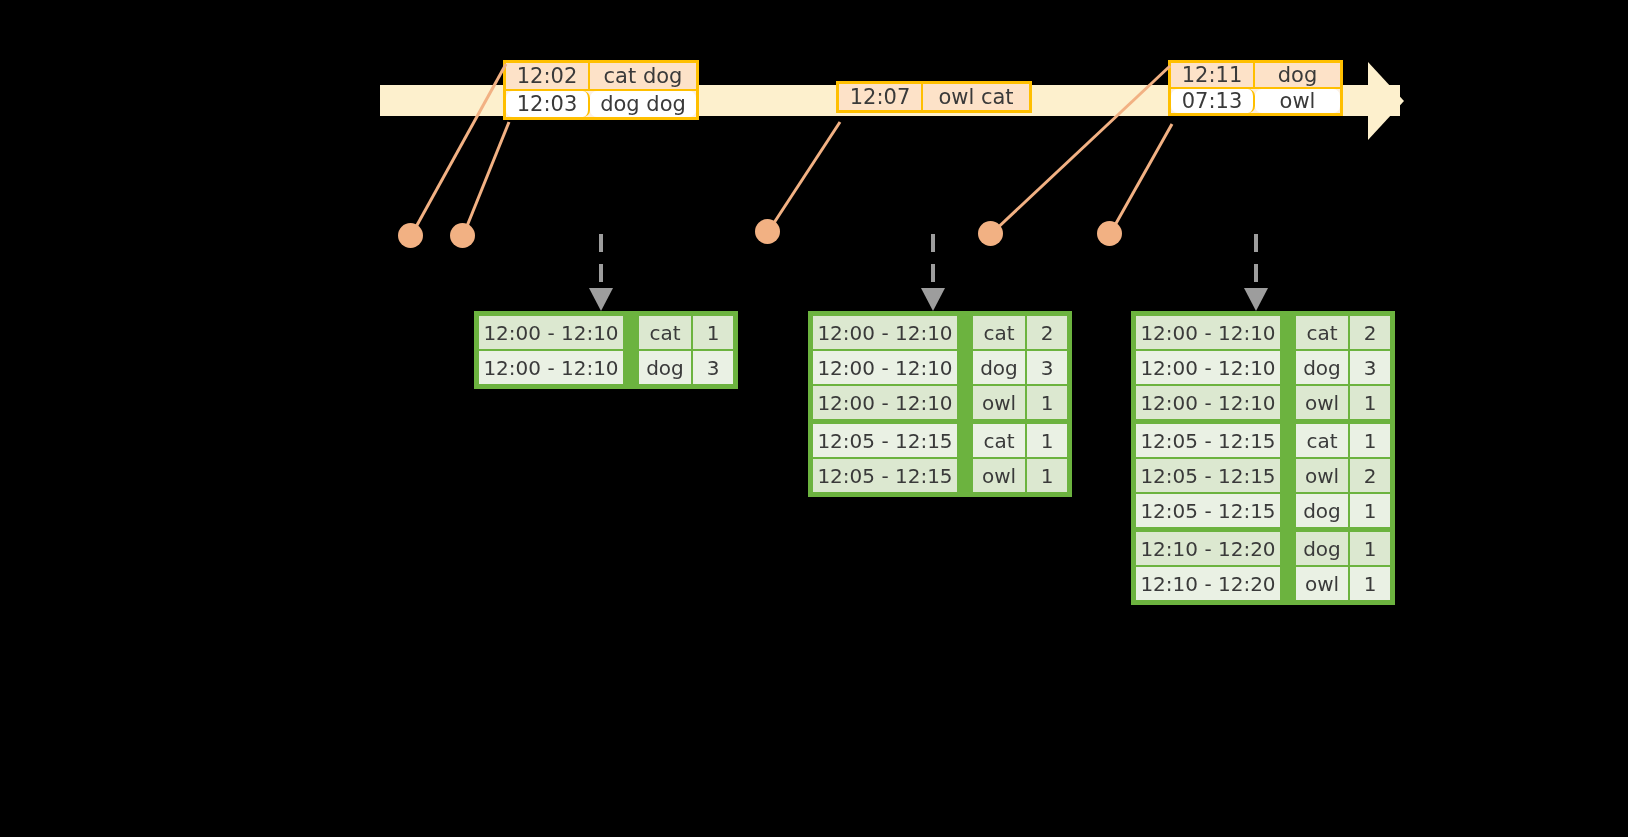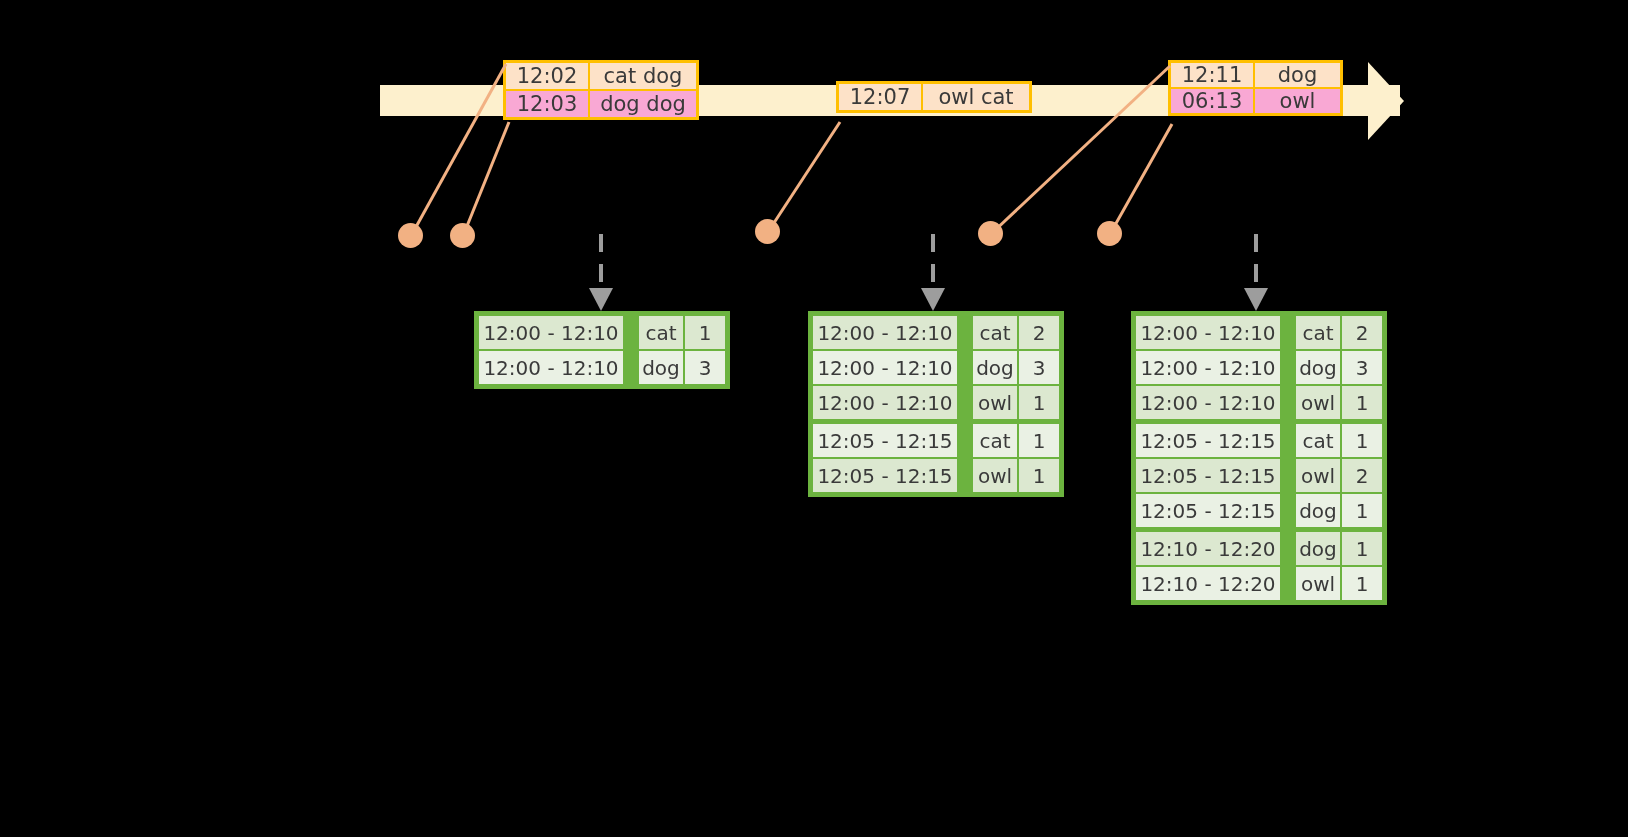--- a/index.html
+++ b/index.html
@@ -27,21 +27,21 @@
     border:3px solid #ffbf00;
     box-sizing:border-box;
     display:flex;flex-direction:column;
     background:#fdf1e2;
   }
   .evt-row{
     display:flex;align-items:stretch;flex:1 1 auto;
   }
   .evt-row + .evt-row{border-top:2px solid #ffbf00;}
   .evt-row.shade .evt-cell{background:#fde2c8;}
-  .evt-row.plain .evt-cell{background:#f9a8d4;}
+  .evt-row.plain .evt-cell{background:#ffffff;border-radius:7px;}
   .evt-cell{
     display:flex;align-items:center;justify-content:center;
     font-size:21px;color:#3a3a3a;
     padding:0 6px;box-sizing:border-box;
   }
   .evt-cell.time{width:84px;border-right:2px solid #ffbf00;}
   .evt-cell.val{flex:1 1 auto;}
 
   
   .dot{
@@ -65,21 +65,21 @@
   .res-cell{
     display:flex;align-items:center;justify-content:center;
     font-size:20px;color:#3a3a3a;
     box-sizing:border-box;
     height:33px;
     margin:1px;
   }
   .res-row.odd .res-cell{background:#dce8d0;}
   .res-row.even .res-cell{background:#eaf1e4;}
   .res-cell.win{width:144px;}
-  .res-cell.word{width:44px;margin-left:15px;}
+  .res-cell.word{width:52px;margin-left:15px;}
   .res-cell.cnt{width:40px;}
   .grp-sep{height:3px;background:#6cb33f;}
 </style>
 </head>
 <body>
 
 <div id="stage">
 
   <div class="timeline-bar"></div>
   <div class="timeline-head"></div>
@@ -101,21 +101,21 @@
       <div class="evt-cell val">owl cat</div>
     </div>
   </div>
 
   <div class="evt-box" style="left:1168px;top:60px;width:175px;height:56px;">
     <div class="evt-row shade">
       <div class="evt-cell time">12:11</div>
       <div class="evt-cell val">dog</div>
     </div>
     <div class="evt-row plain">
-      <div class="evt-cell time">06:13</div>
+      <div class="evt-cell time">07:13</div>
       <div class="evt-cell val">owl</div>
     </div>
   </div>
 
   <svg class="connector-svg">
     <g stroke="#f2b183" stroke-width="3" fill="none">
       <line x1="411" y1="236" x2="506" y2="64"></line>
       <line x1="463" y1="236" x2="509" y2="122"></line>
       <line x1="768" y1="232" x2="840" y2="122"></line>
       <line x1="991" y1="234" x2="1170" y2="66"></line>

